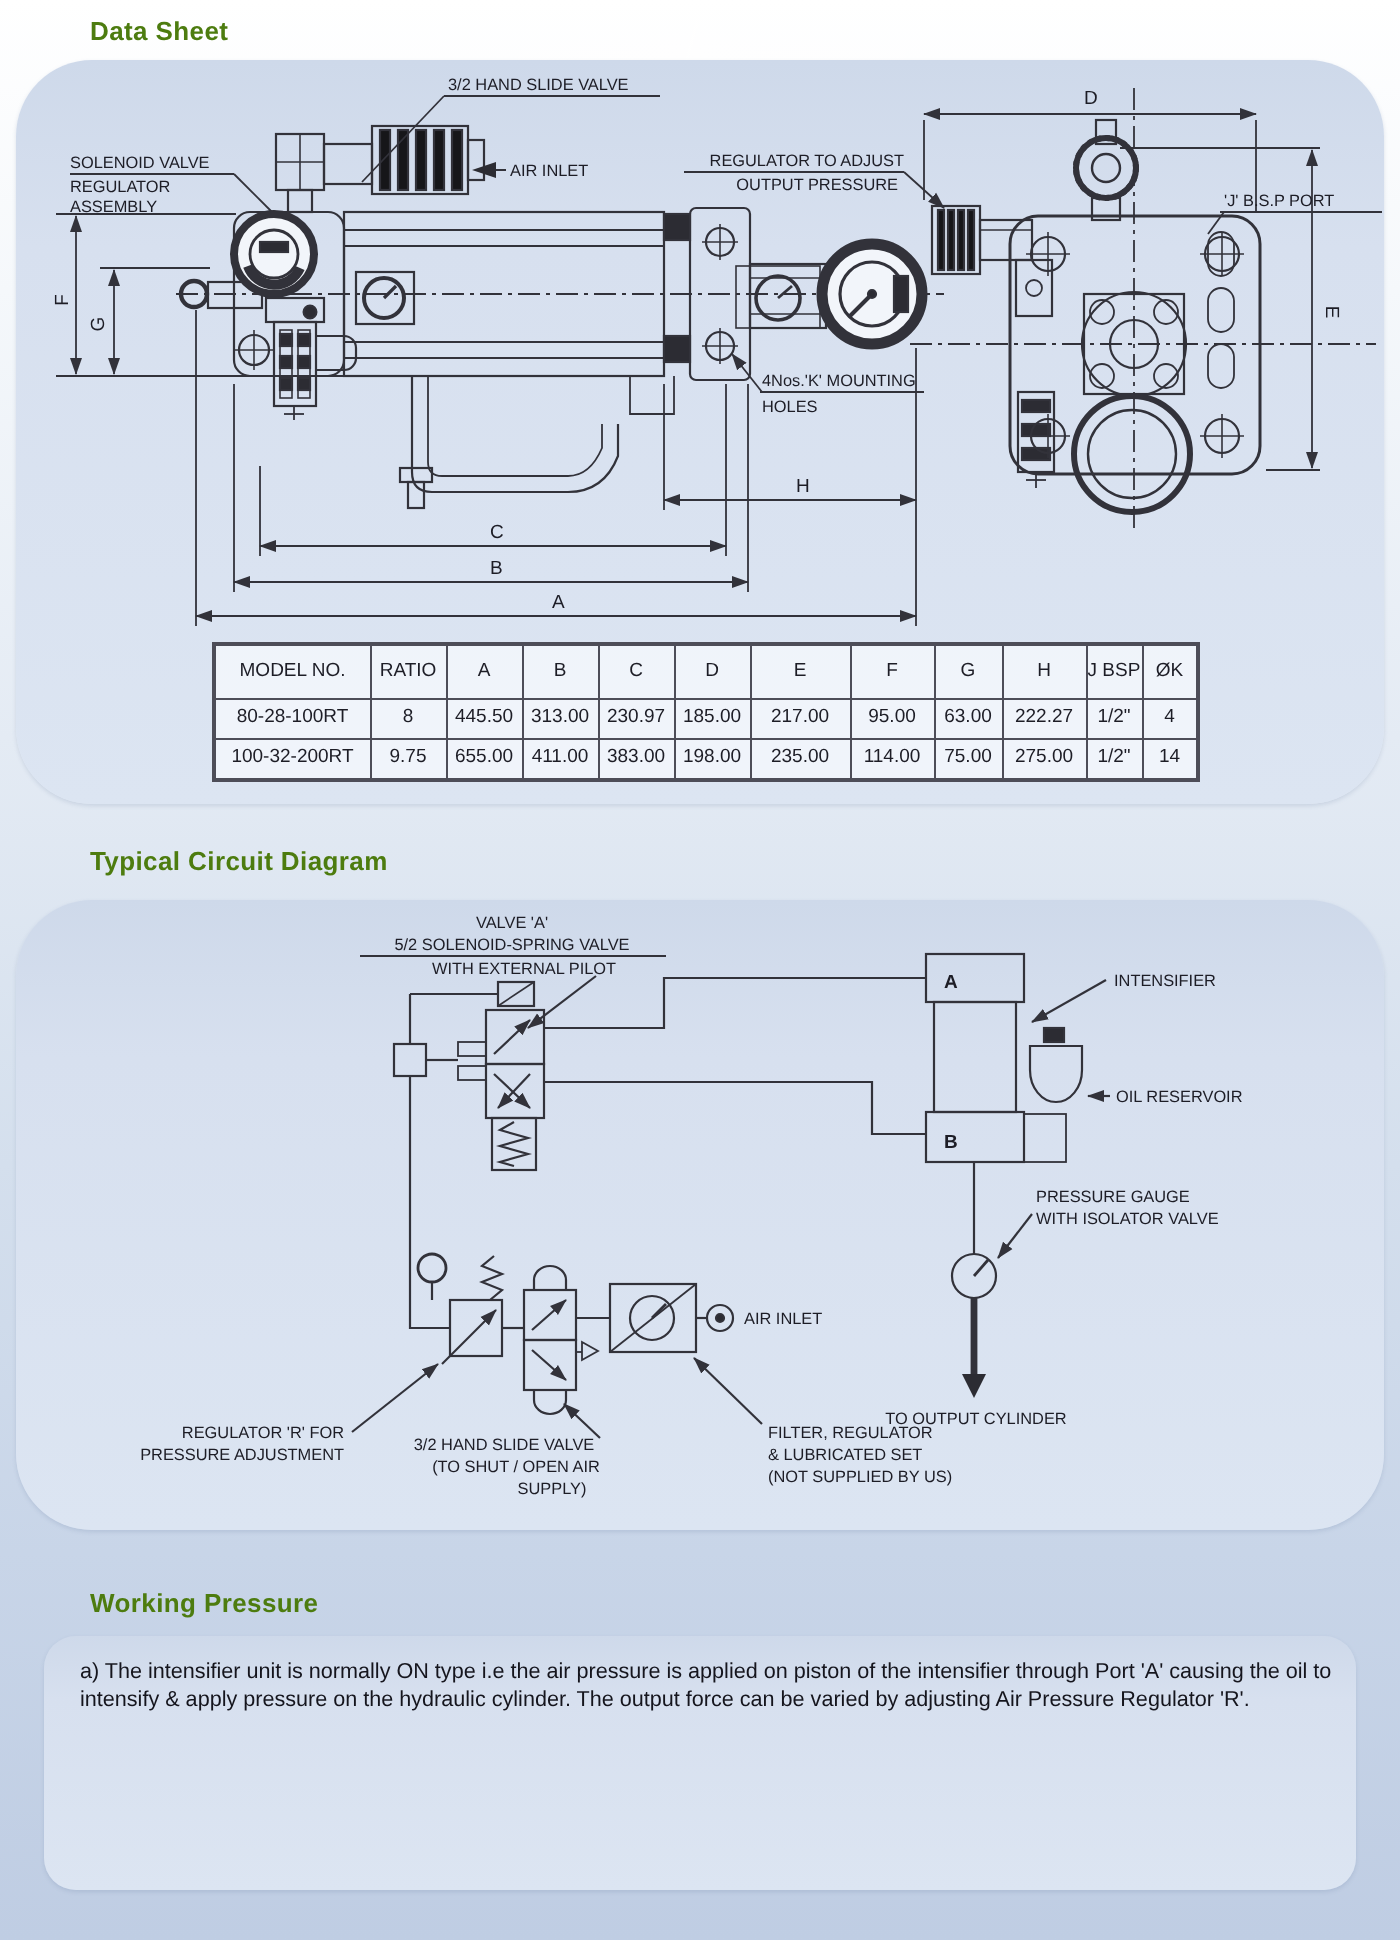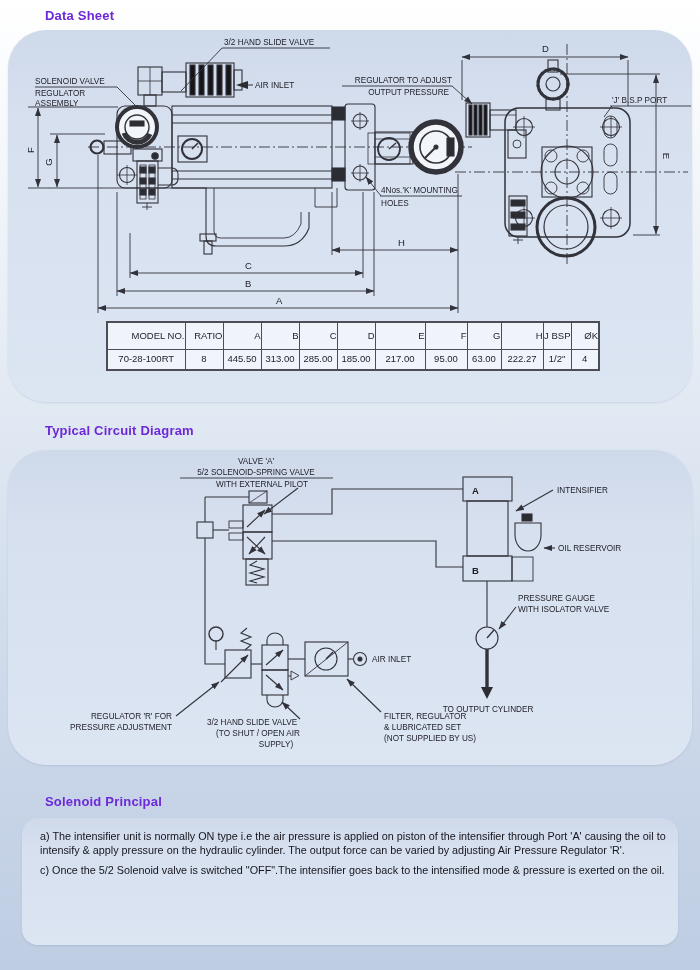--- a/index.html
+++ b/index.html
@@ -12,35 +12,35 @@
   .sheen.s1{left:0;top:730;width:700px;height:120px;
     background:linear-gradient(105deg,rgba(255,255,255,0) 25%,rgba(255,255,255,.5) 48%,rgba(255,255,255,0) 72%);}
   .sheen.s2{left:0;top:395;width:700px;height:60px;
     background:linear-gradient(100deg,rgba(255,255,255,0) 30%,rgba(255,255,255,.4) 55%,rgba(255,255,255,0) 80%);}
   .panel{position:absolute;z-index:1;
     background:linear-gradient(180deg,#ced9ea 0%,#d7e0ef 25%,#dce5f2 100%);
     box-shadow:0 1px 2px rgba(90,110,150,.18);}
   .panel.p1{left:8px;top:30px;width:684px;height:372px;border-radius:38px;}
   .panel.p2{left:8px;top:450px;width:684px;height:315px;border-radius:38px;}
   .panel.p3{left:22px;top:818px;width:656px;height:127px;border-radius:16px;}
-  .heading{position:absolute;z-index:3;color:#6d28d9;font-weight:bold;font-size:13px;letter-spacing:.2px;}
+  .heading{position:absolute;z-index:3;color:#4d7c0f;font-weight:bold;font-size:13px;letter-spacing:.2px;}
   .hd1{left:45px;top:8px;}
   .hd2{left:45px;top:423px;}
   .hd3{left:45px;top:794px;}
   svg.art{position:absolute;left:0;top:0;z-index:2;}
   table.dims{
     position:absolute;z-index:3;left:106px;top:321px;width:490px;
     border-collapse:collapse;table-layout:fixed;
     font-size:9.5px;color:#1d1d26;text-align:center;
   }
   table.dims th,table.dims td{
     border:1px solid #4d4d58;background:rgba(250,252,255,.66);
     padding:1px 0;font-weight:normal;line-height:1.15;overflow:hidden;
   }
-  table.dims thead th{height:24px;text-align:right;}
+  table.dims thead th{height:24px;}
   table.dims tbody td{height:17px;}
   table.dims{border:2px solid #4d4d58;}
   .working{
     position:absolute;z-index:3;left:22px;top:818px;width:656px;height:127px;
     box-sizing:border-box;padding:11px 12px 23px 18px;
     font-size:10.8px;line-height:1.3;color:#15151d;
   }
   .working p{margin:0 0 6px 0;}
   .working p.note{margin:0;}
 </style>
@@ -49,21 +49,21 @@
 
 <div class="sheen s1"></div>
 <div class="sheen s2"></div>
 
 <div class="panel p1"></div>
 <div class="panel p2"></div>
 <div class="panel p3"></div>
 
 <div class="heading hd1">Data Sheet</div>
 <div class="heading hd2">Typical Circuit Diagram</div>
-<div class="heading hd3">Solenoid Principal</div>
+<div class="heading hd3">Working Pressure</div>
 
 <svg class="art" width="700" height="970" viewBox="0 0 700 970">
   <defs>
     <marker id="ma" markerWidth="9" markerHeight="8" refX="8" refY="4" orient="auto-start-reverse" markerUnits="userSpaceOnUse">
       <path d="M0,1 L8.5,4 L0,7 z" fill="#32323a"></path>
     </marker>
   </defs>
 
   <g stroke="#32323a" fill="none" stroke-width="1.1">
 
@@ -396,32 +396,45 @@
       <th>E</th>
       <th>F</th>
       <th>G</th>
       <th>H</th>
       <th>J BSP</th>
       <th>ØK</th>
     </tr>
   </thead>
   <tbody>
     <tr>
-      <td>70-28-100RT</td>
+      <td>80-28-100RT</td>
       <td>8</td>
       <td>445.50</td>
       <td>313.00</td>
-      <td>285.00</td>
+      <td>230.97</td>
       <td>185.00</td>
       <td>217.00</td>
       <td>95.00</td>
       <td>63.00</td>
       <td>222.27</td>
       <td>1/2"</td>
       <td>4</td>
     </tr>
+    <tr>
+      <td>100-32-200RT</td>
+      <td>9.75</td>
+      <td>655.00</td>
+      <td>411.00</td>
+      <td>383.00</td>
+      <td>198.00</td>
+      <td>235.00</td>
+      <td>114.00</td>
+      <td>75.00</td>
+      <td>275.00</td>
+      <td>1/2"</td>
+      <td>14</td>
+    </tr>
   </tbody>
 </table>
 
 <div class="working">
   <p>a) The intensifier unit is normally ON type i.e the air pressure is applied on piston of the intensifier  through Port 'A' causing the oil to intensify &amp; apply pressure on the hydraulic cylinder. The output force can be varied by adjusting Air Pressure Regulator 'R'.</p>
-  <p style="margin:0 0 1px 0">c) Once the 5/2 Solenoid valve is switched "OFF".The intensifier goes back to the intensified mode &amp; pressure is  exerted on the oil.</p>
 </div>
 
 </body></html>

